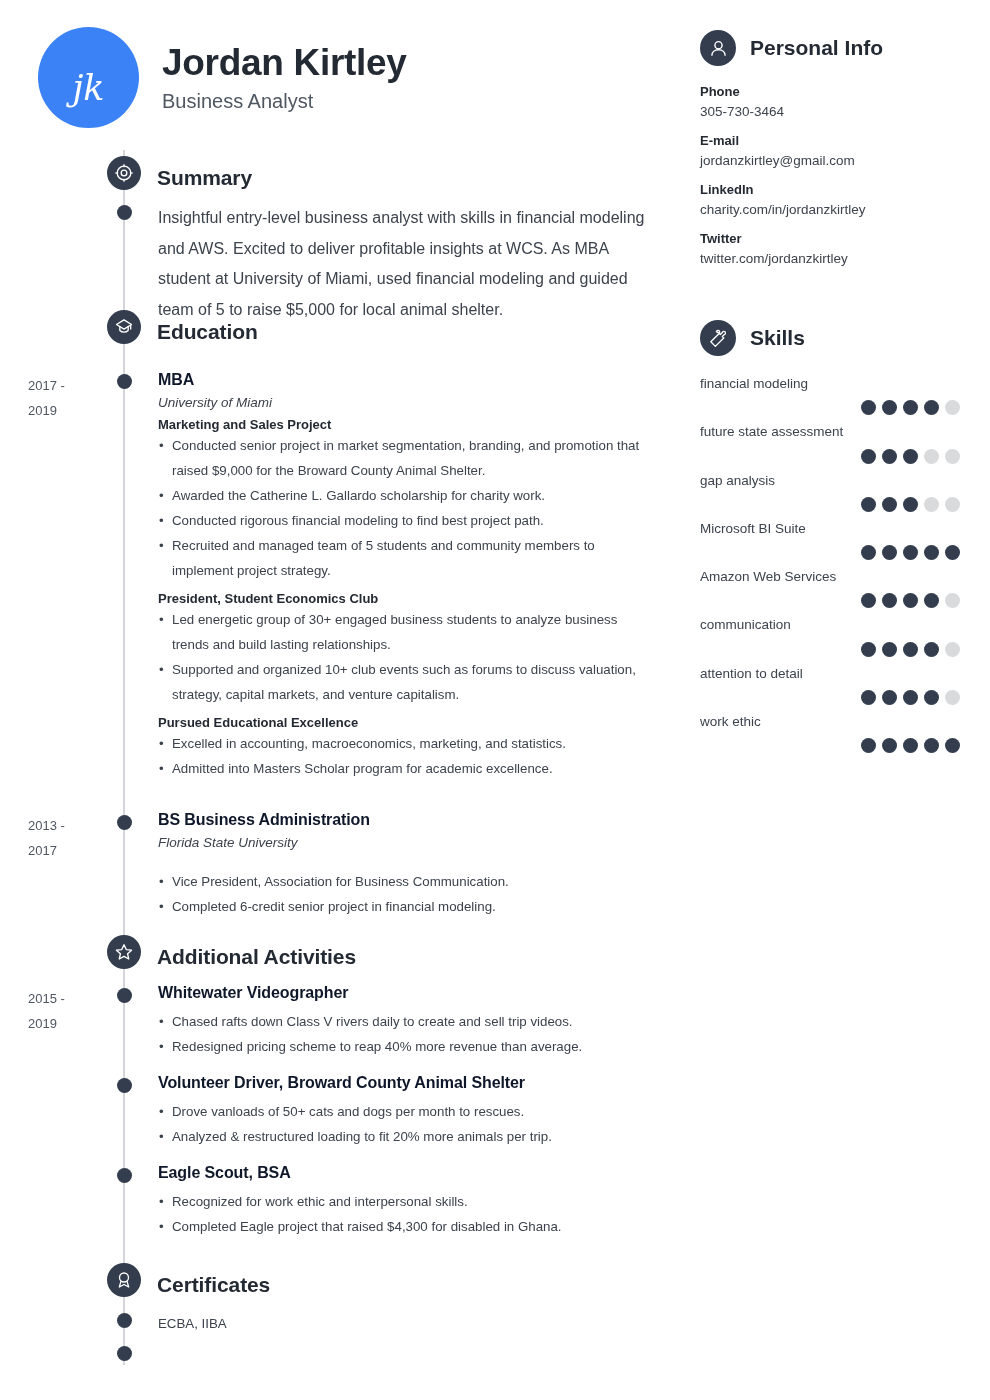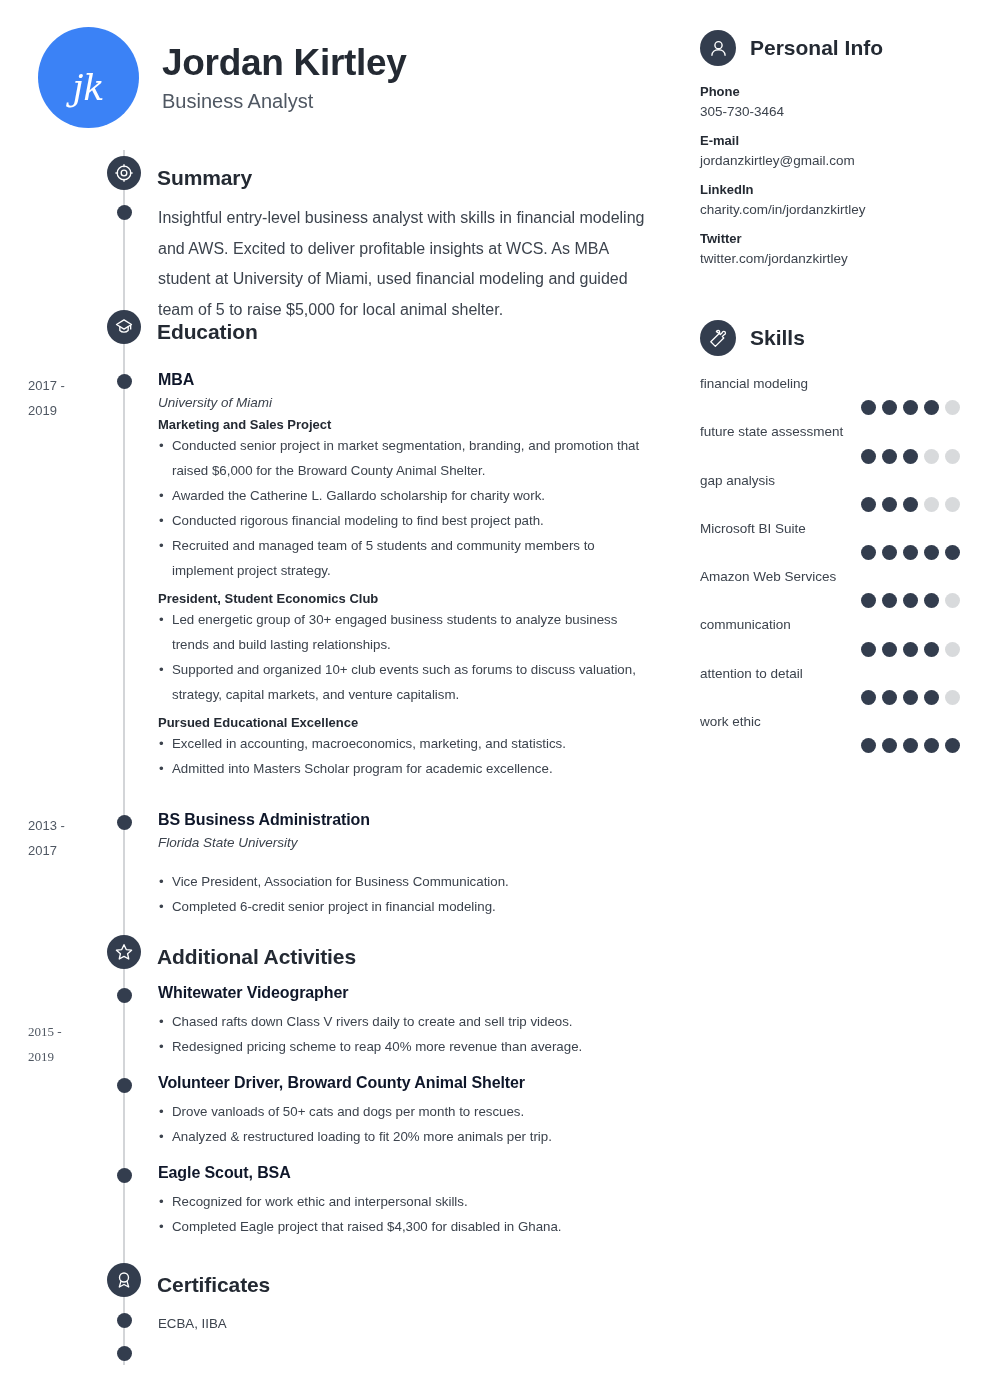--- a/index.html
+++ b/index.html
@@ -274,21 +274,21 @@
       <div>2017 -</div>
       <div>2019</div>
     </div>
     <div class="tl-dot" style="top:374px;"></div>
     <div class="blk" style="top:371px;">
       <div class="entry-title">MBA</div>
       <div class="entry-sub">University of Miami</div>
 
       <div class="entry-role">Marketing and Sales Project</div>
       <ul class="bullets">
-        <li>Conducted senior project in market segmentation, branding, and promotion that raised $6,000 for the Broward County Animal Shelter.</li>
+        <li>Conducted senior project in market segmentation, branding, and promotion that raised $9,000 for the Broward County Animal Shelter.</li>
         <li>Awarded the Catherine L. Gallardo scholarship for charity work.</li>
         <li>Conducted rigorous financial modeling to find best project path.</li>
         <li>Recruited and managed team of 5 students and community members to implement project strategy.</li>
       </ul>
 
       <div class="entry-role">President, Student Economics Club</div>
       <ul class="bullets">
         <li>Led energetic group of 30+ engaged business students to analyze business trends and build lasting relationships.</li>
         <li>Supported and organized 10+ club events such as forums to discuss valuation, strategy, capital markets, and venture capitalism.</li>
       </ul>
@@ -316,21 +316,21 @@
 
     <div class="sec-head" style="left:107px; top:935px;">
       <span class="sec-icon">
         <svg width="20" height="20" viewBox="0 0 24 24" fill="none" stroke="#ffffff" stroke-width="1.6" stroke-linejoin="round">
           <path d="M12 3.2 L14.7 9.1 L21.1 9.8 L16.3 14.1 L17.7 20.4 L12 17.2 L6.3 20.4 L7.7 14.1 L2.9 9.8 L9.3 9.1 Z"></path>
         </svg>
       </span>
       <span class="sec-title">Additional Activities</span>
     </div>
 
-    <div class="tl-date" style="top:1020px;font-family:Liberation Serif, serif;">
+    <div class="tl-date" style="top:987px;">
       <div>2015 -</div>
       <div>2019</div>
     </div>
     <div class="tl-dot" style="top:988px;"></div>
     <div class="blk" style="top:984px;">
       <div class="entry-title">Whitewater Videographer</div>
       <ul class="bullets" style="margin-top:8px;">
         <li>Chased rafts down Class V rivers daily to create and sell trip videos.</li>
         <li>Redesigned pricing scheme to reap 40% more revenue than average.</li>
       </ul>

